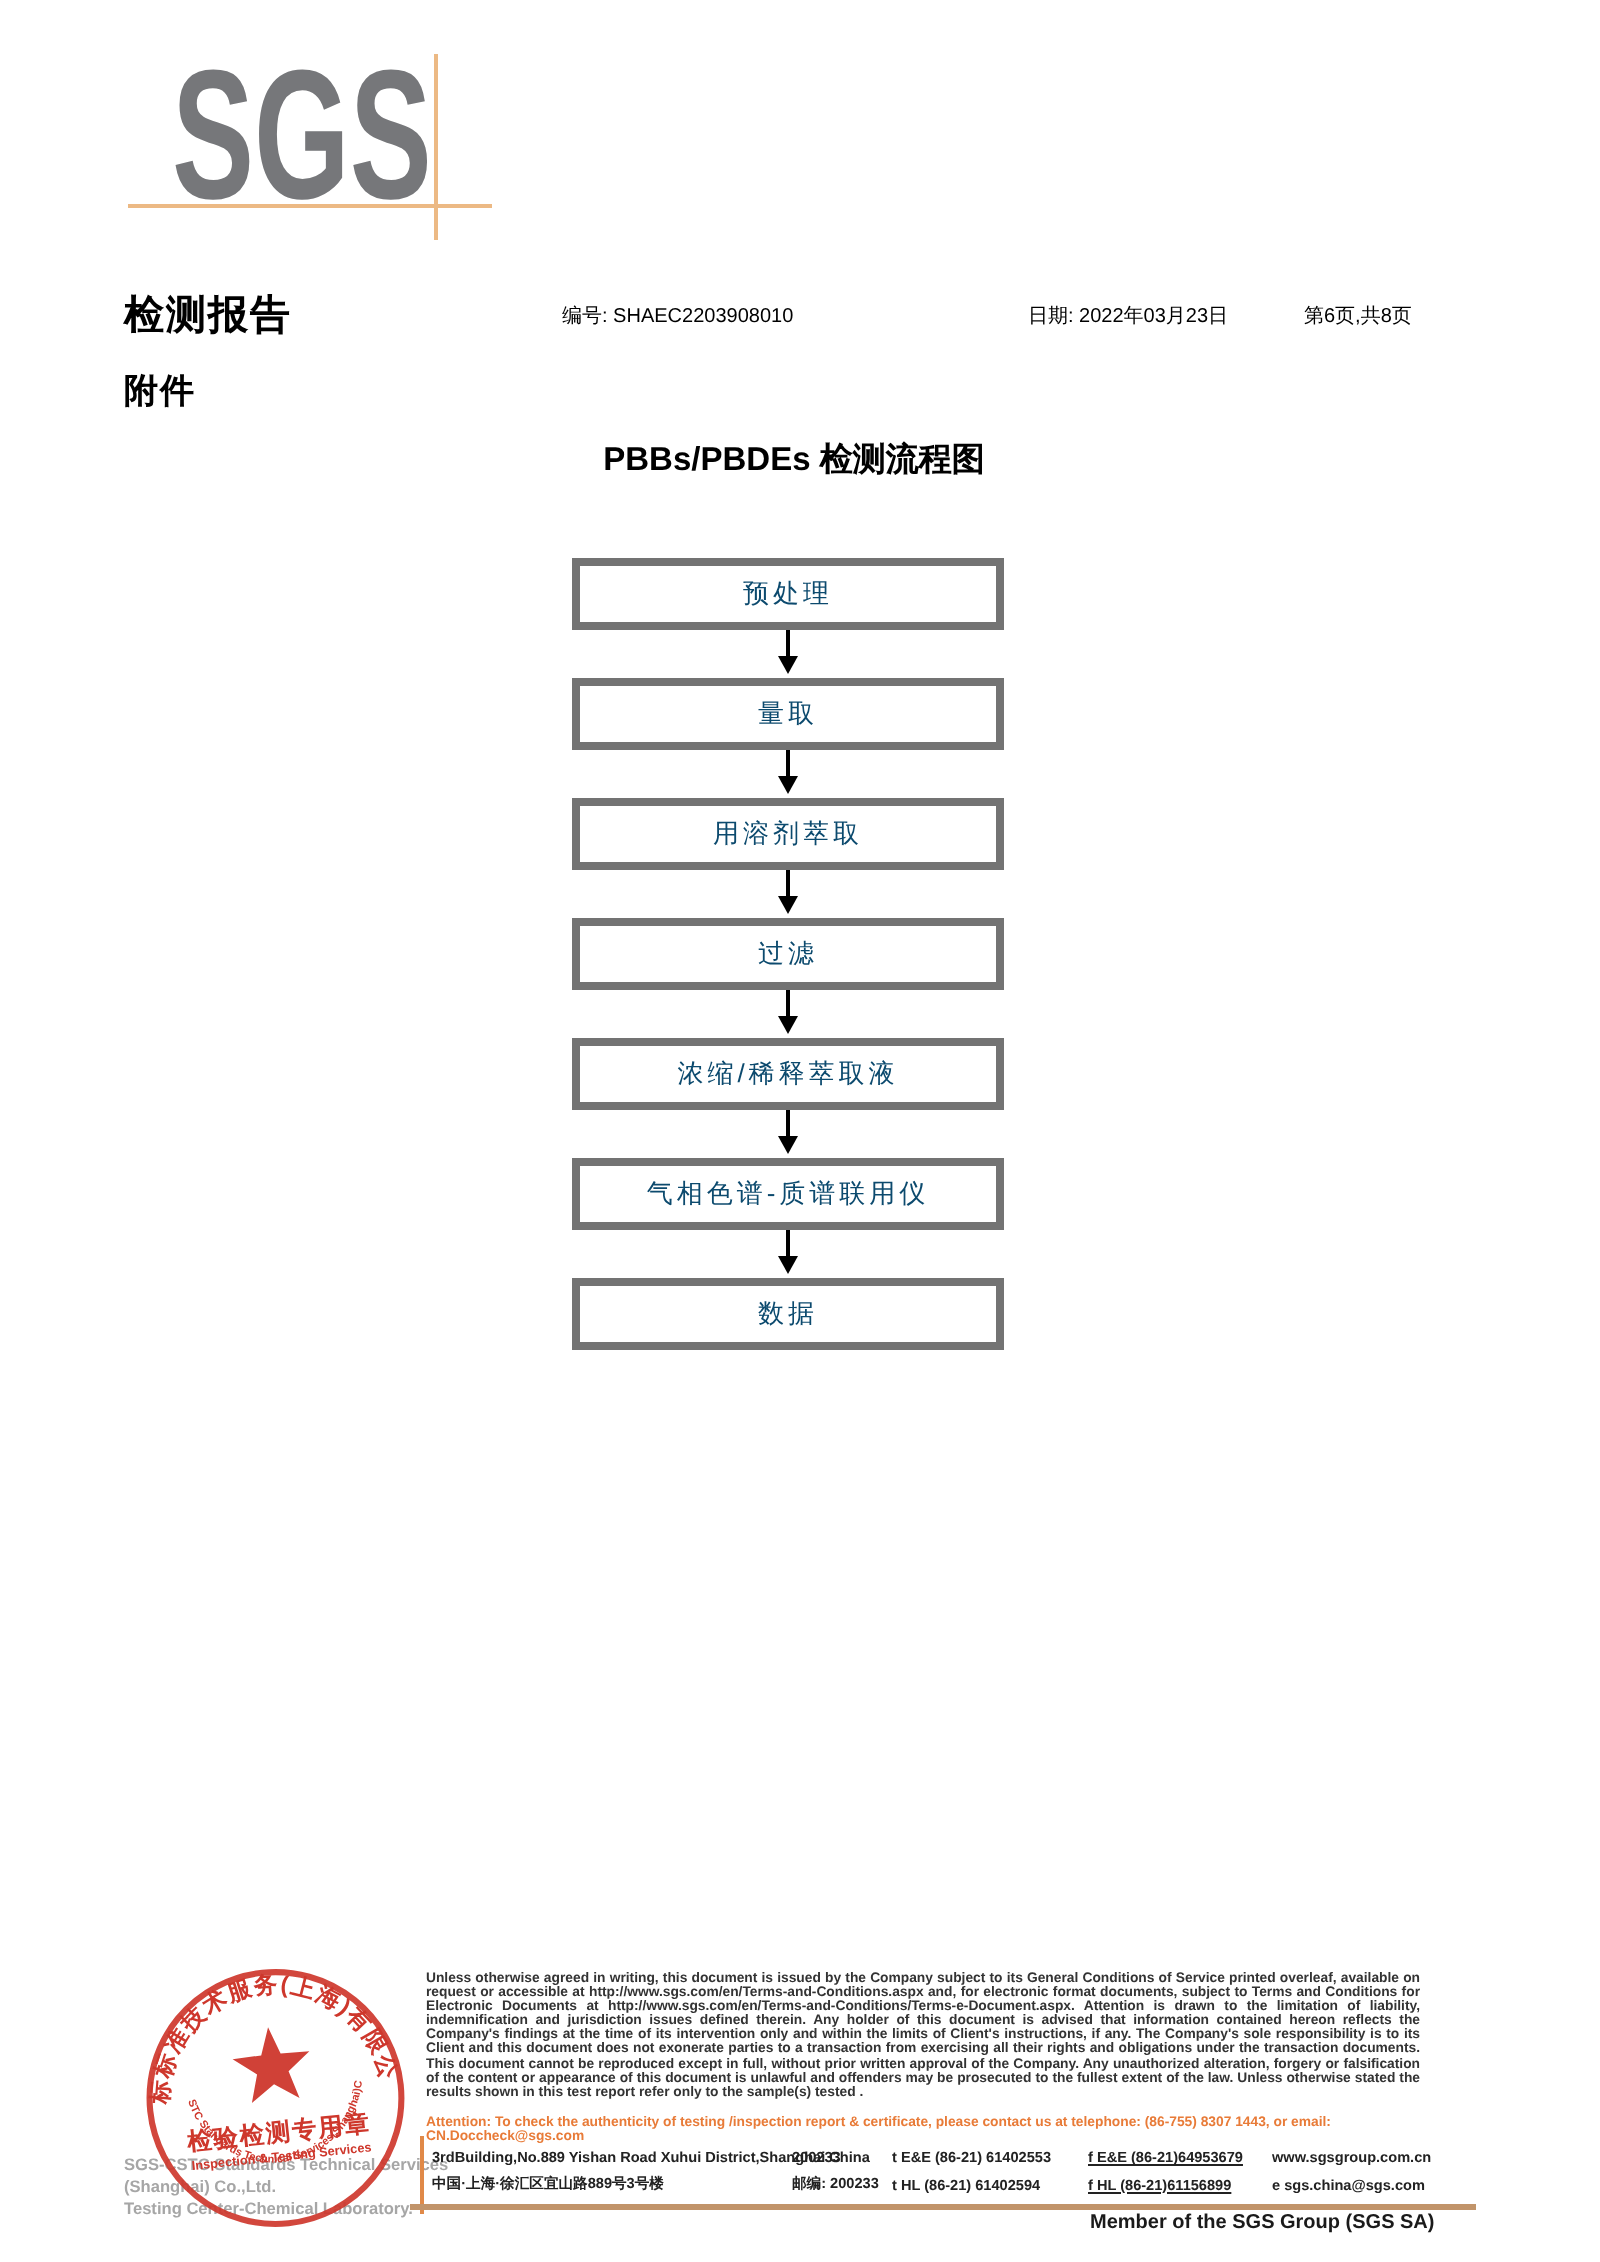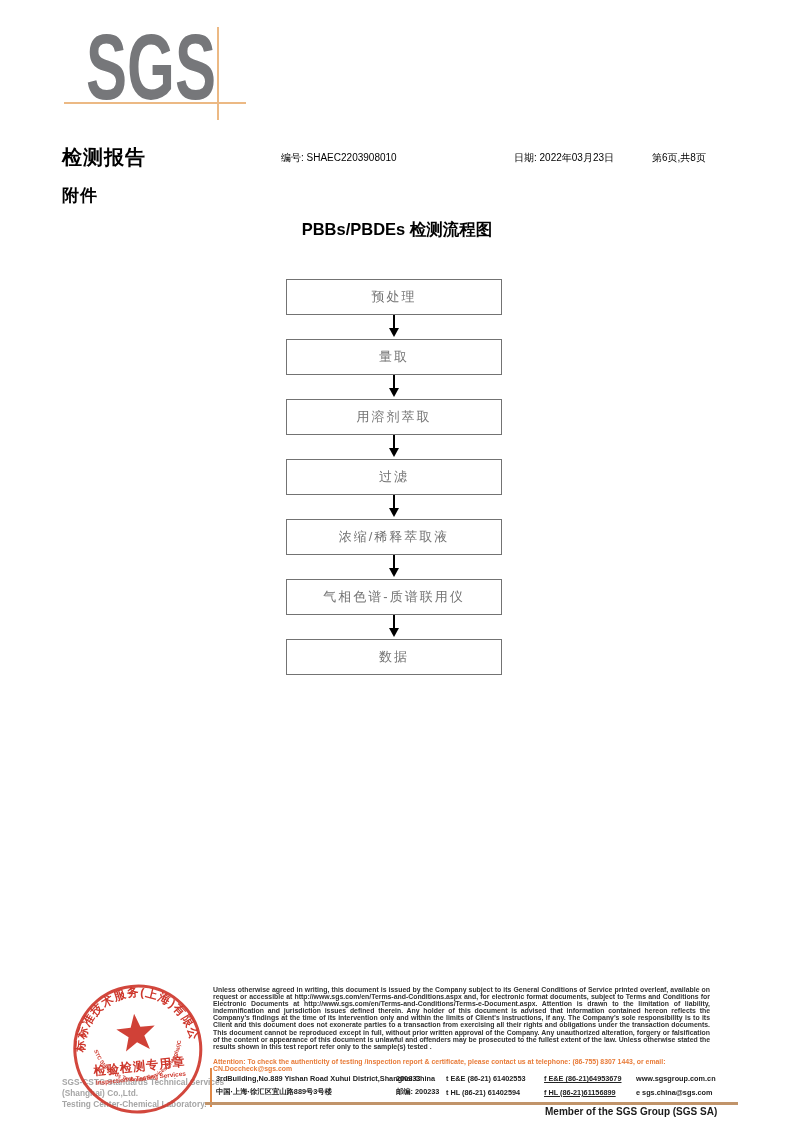--- a/index.html
+++ b/index.html
@@ -17,23 +17,23 @@
   .report-title{position:absolute;left:62px;top:144px;font-size:20px;font-weight:bold;letter-spacing:1px;}
   .hdr{position:absolute;top:151px;font-size:10px;}
   .hdr-no{left:281px;}
   .hdr-date{left:487px;margin-left:27px;}
   .hdr-page{left:652px;}
   .attachment{position:absolute;left:62px;top:184px;font-size:17px;font-weight:bold;letter-spacing:1px;}
   .flow-title{position:absolute;left:0;top:219px;width:794px;text-align:center;font-size:16.5px;font-weight:bold;}
   
   .flowchart{position:absolute;left:286px;top:279px;width:216px;}
   .flow-box{
-    width:216px;height:36px;border:1px solid #737373;
+    width:216px;height:36px;border:4px solid #737373;
     display:flex;align-items:center;justify-content:center;
-    font-size:13px;letter-spacing:2px;color:#737373;background:#fff;
+    font-size:13px;letter-spacing:2px;color:#0c4a6e;background:#fff;
   }
   .flow-arrow{height:24px;display:flex;flex-direction:column;align-items:center;justify-content:flex-start;}
   .flow-arrow .shaft{width:2.5px;height:13px;background:#000;}
   .flow-arrow .head{width:0;height:0;border-left:5.5px solid transparent;border-right:5.5px solid transparent;border-top:9px solid #000;}
   
   .company-lines{position:absolute;left:62px;top:1077px;font-size:8.3px;line-height:11px;color:#a6a6a6;font-weight:bold;width:170px;}
   .stamp{position:absolute;left:72px;top:983px;transform:rotate(-6deg);}
   .disclaimer{
     position:absolute;left:213px;top:986px;width:497px;
     font-size:6.9px;line-height:7.1px;font-weight:bold;color:#333;

